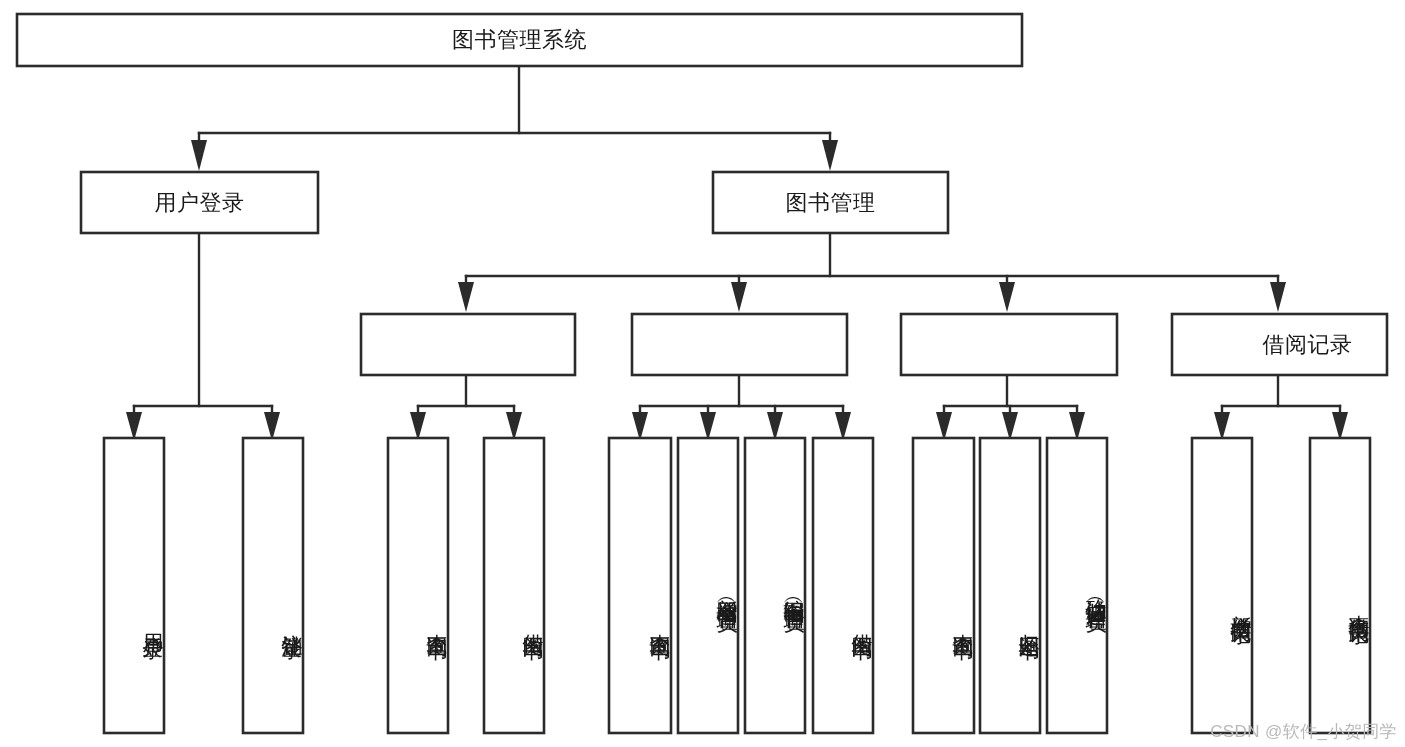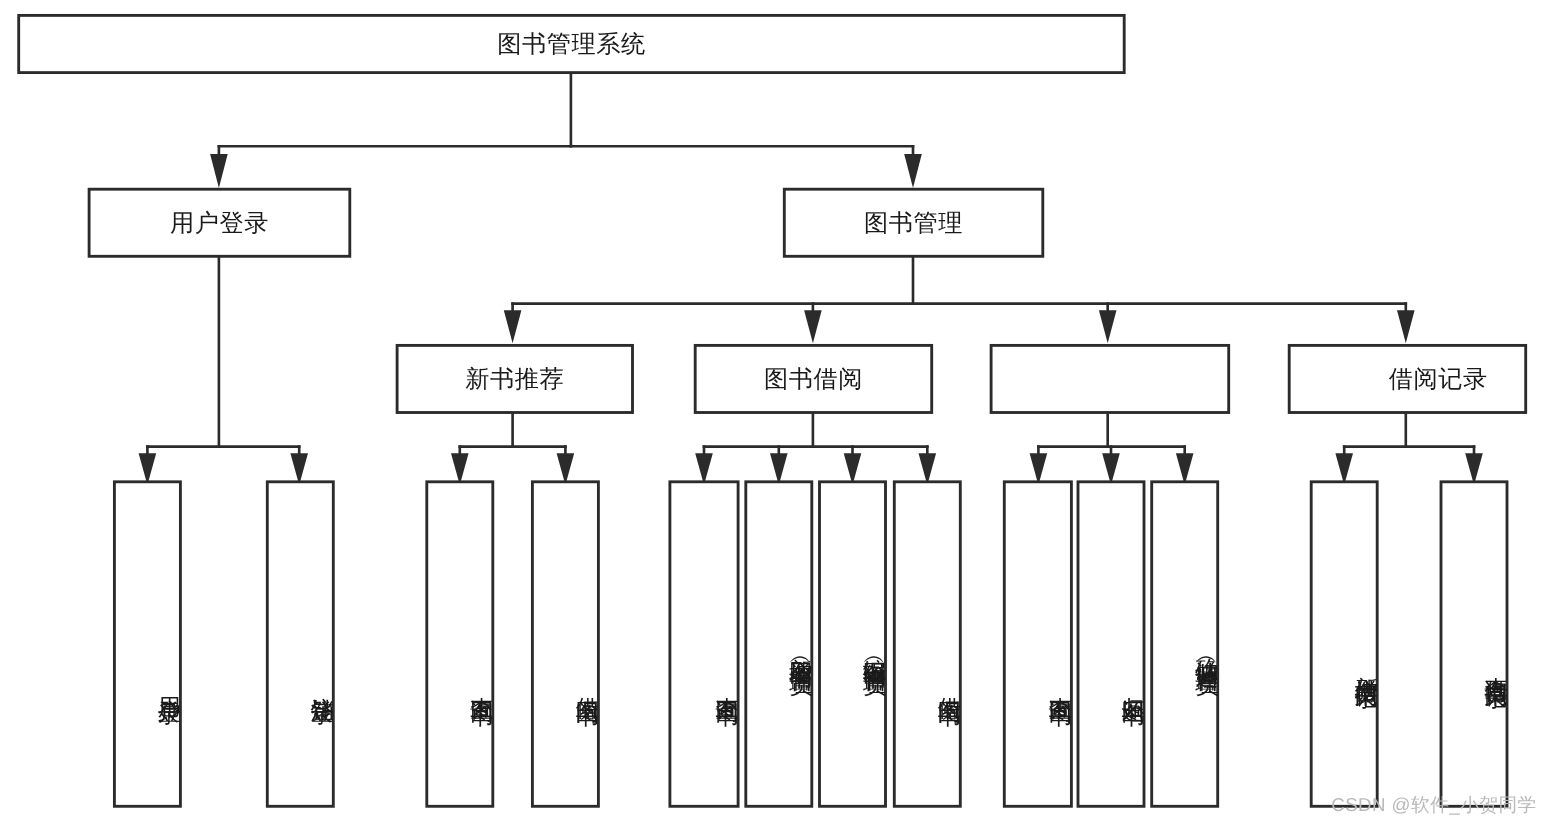--- a/index.html
+++ b/index.html
@@ -185,22 +185,20 @@
 
     <rect class="node-rect" x="1192" y="438" width="60" height="295"></rect>
     <rect class="node-rect" x="1310" y="438" width="60" height="295"></rect>
   </svg>
 
   <div class="node-label horizontal" style="left:17px; top:14px; width:1005px; height:52px;">图书管理系统</div>
 
   <div class="node-label horizontal" style="left:81px; top:172px; width:237px; height:61px;">用户登录</div>
   <div class="node-label horizontal" style="left:713px; top:172px; width:235px; height:61px;text-align:right;">图书管理</div>
 
-  <div class="node-label horizontal" style="left:361px; top:314px; width:214px; height:61px;">新书推荐</div>
-  <div class="node-label horizontal" style="left:632px; top:314px; width:215px; height:61px;">图书借阅</div>
   <div class="node-label horizontal" style="left:1172px; top:314px; width:215px; height:61px;margin-left:28px;">借阅记录</div>
 
   <div class="node-label vertical" style="left:104px; top:503px; width:60px; height:230px;">用户登录</div>
   <div class="node-label vertical" style="left:243px; top:503px; width:60px; height:230px;">注销登录</div>
 
   <div class="node-label vertical" style="left:388px; top:503px; width:60px; height:230px;">查询图书</div>
   <div class="node-label vertical" style="left:484px; top:503px; width:60px; height:230px;">借阅图书</div>
 
   <div class="node-label vertical" style="left:609px; top:503px; width:62px; height:230px;">查询图书</div>
   <div class="node-label vertical" style="left:678px; top:442px; width:60px; height:291px;">新增图书（管理员）</div>

